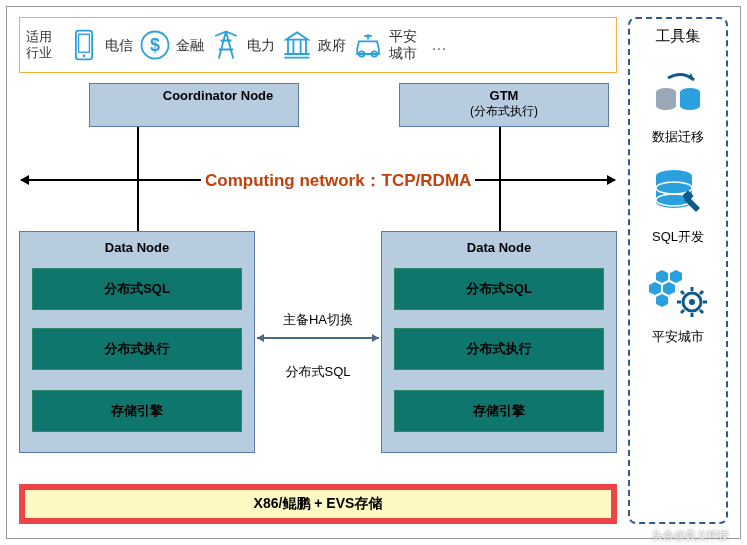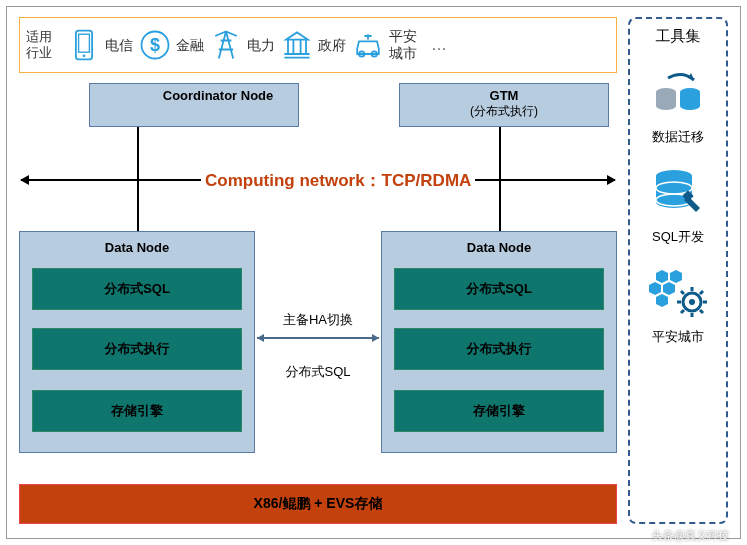--- a/index.html
+++ b/index.html
@@ -22,21 +22,21 @@
 .hline-arrow::after { right: -1px; border-left: 9px solid #000; }
 .net-label { position: absolute; font-size: 17px; font-weight: bold; color: #c2410c; background: #fff; padding: 0 4px; }
 .dn-box { position: absolute; width: 236px; height: 222px; background: #b8cce0; border: 1px solid #5a7ba6; }
 .dn-title { text-align: center; font-weight: bold; font-size: 13px; padding: 8px 0 6px; }
 .dn-inner { position: absolute; left: 12px; right: 12px; background: #0f766e; border: 1px solid #2d8867; height: 42px; display: flex; align-items: center; justify-content: center; font-weight: bold; font-size: 13px; }
 .center-text { position: absolute; font-size: 13px; text-align: center; width: 120px; }
 .short-arrow { position: absolute; height: 2px; background: #4a6a8a; }
 .short-arrow::before, .short-arrow::after { content: ''; position: absolute; width: 0; height: 0; border-top: 4px solid transparent; border-bottom: 4px solid transparent; top: -3px; }
 .short-arrow::before { left: 0; border-right: 7px solid #4a6a8a; }
 .short-arrow::after { right: 0; border-left: 7px solid #4a6a8a; }
-.bottom-bar { position: absolute; left: 12px; width: 598px; height: 40px; background: #c2410c; border: 1px solid #ef4444; display: flex; align-items: center; justify-content: center; font-weight: bold; font-size: 14px; bottom: 14px; }
+.bottom-bar { position: absolute; left: 12px; width: 598px; height: 40px; background: #fef9c3; border: 6px solid #ef4444; display: flex; align-items: center; justify-content: center; font-weight: bold; font-size: 14px; bottom: 14px; }
 .sidebar { position: absolute; right: 12px; top: 10px; width: 100px; bottom: 14px; border: 2px dashed #315a8e; border-radius: 8px; padding: 8px 4px; text-align: center; }
 .side-title { font-weight: normal; font-size: 15px; margin-bottom: 18px; }
 .side-item { margin: 8px 0 18px; }
 .side-item svg { width: 60px; height: 56px; }
 .side-label { font-size: 13px; margin-top: 4px; }
 .watermark { position: absolute; right: 18px; bottom: 2px; font-size: 11px; color: rgba(255,255,255,0.9); text-shadow: 0 0 3px rgba(0,0,0,0.6); }
 </style>
 </head>
 <body>
 

